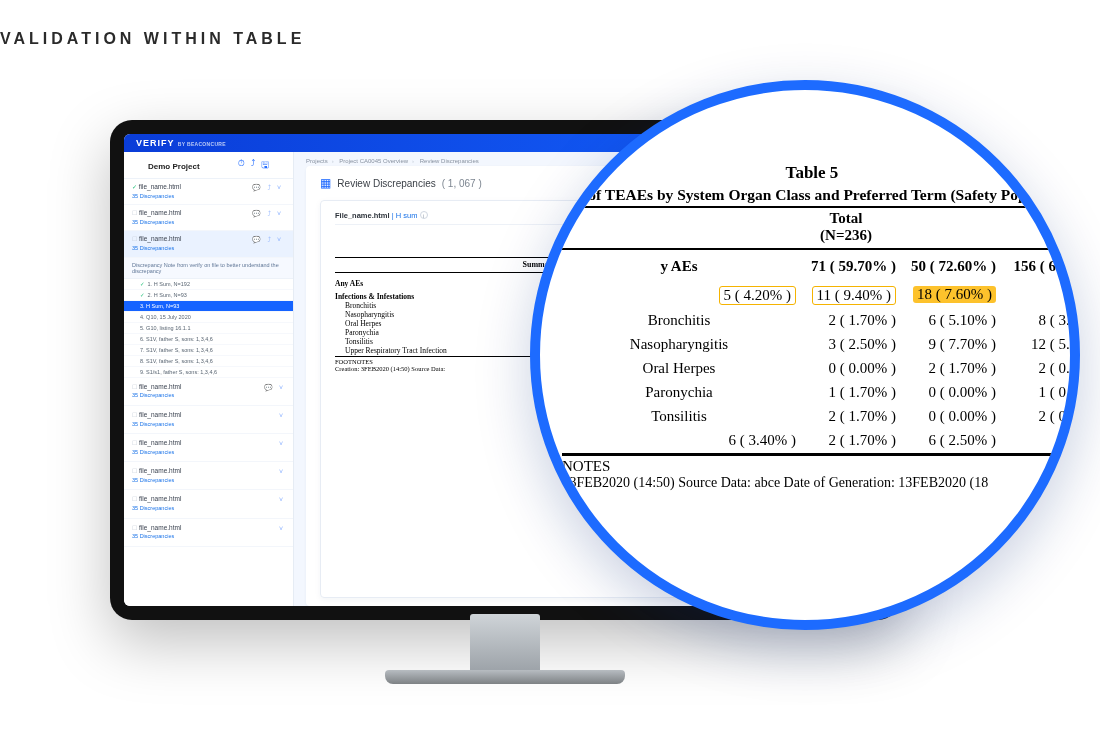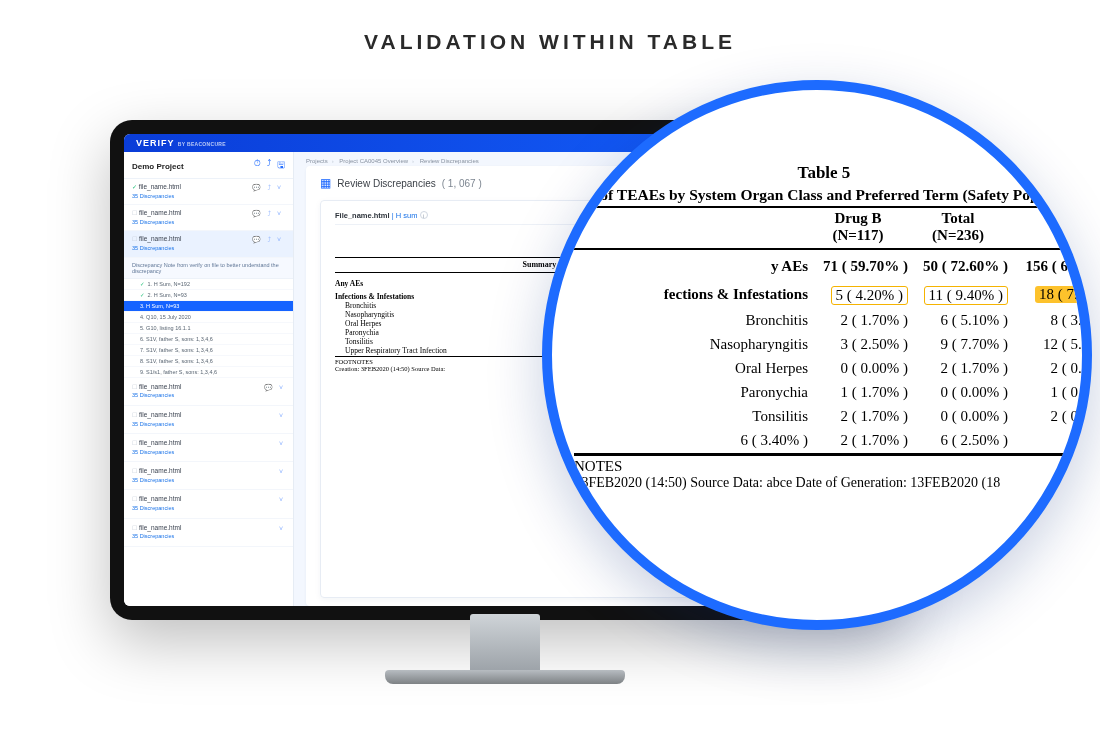--- a/index.html
+++ b/index.html
@@ -5,23 +5,22 @@
   * { box-sizing: border-box; margin: 0; padding: 0; }
   body {
     font-family: -apple-system, BlinkMacSystemFont, "Segoe UI", Arial, sans-serif;
     background: #fff;
     width: 1100px;
     height: 736px;
     position: relative;
     overflow: hidden;
   }
   .heading {
-    text-align: center;
     padding: 30px 0 10px;
-    font-size: 21px;
+    font-size: 16px;
     letter-spacing: 4px;
     font-weight: 600;
     color: #2a2a2a;
   }
 
   
   .monitor {
     position: absolute;
     left: 110px;
     top: 120px;
@@ -79,21 +78,21 @@
     background: #fff;
     border-right: 1px solid #e6ecf4;
     display: flex;
     flex-direction: column;
     overflow: hidden;
   }
   .sb-top {
     display: flex;
     align-items: center;
     justify-content: space-between;
-    padding: 6px 8px 4px;
+    padding: 6px 24px 4px;
     border-bottom: 1px solid #edf2f9;
   }
   .sb-title {
     font-weight: 700;
     font-size: 8px;
     color: #222;
   }
   .sb-icons { display: flex; gap: 6px; }
   .sb-icons span { color: #1563ff; font-size: 9px; }
   .sb-item {
@@ -208,21 +207,21 @@
     color: #1eb980;
     border-radius: 12px;
     padding: 2px 10px;
     font-size: 7px;
     font-weight: 600;
   }
 
   
   .magnifier {
     position: absolute;
-    right: 8px;
+    right: 20px;
     top: 80px;
     width: 550px;
     height: 550px;
     border-radius: 50%;
     border: 10px solid #1d6bff;
     background: #fff;
     box-shadow: 0 18px 55px rgba(10,40,120,0.22);
     overflow: hidden;
   }
   .mag-inner {
@@ -247,21 +246,21 @@
     margin-top: 2px;
     padding: 0 0 4px 0;
   }
   .mag-cols .lbl { text-align: left; }
   .mag-row {
     display: grid;
     grid-template-columns: 234px 100px 100px 110px;
     font-size: 15px;
     padding: 3px 0 4px;
   }
-  .mag-row .label { text-align: right; }
+  .mag-row .label { text-align: center; }
   .mag-row .label.bold { font-weight: 700; }
   .mag-row .label.ind { padding-left: 0; }
   .mag-row .val { text-align: right; }
   .hl-box {
     display: inline-block;
     border: 1.5px solid #f5b301;
     border-radius: 3px;
     padding: 0 4px;
   }
   .hl-fill {
@@ -390,32 +389,30 @@
 
 <div class="magnifier">
   <div class="mag-inner">
     <div class="mag-title">
       <div>Table 5</div>
       <div class="line3">y of TEAEs by System Organ Class and Preferred Term (Safety Popula</div>
     </div>
     <div class="mag-hr2"></div>
     <div class="mag-cols">
       <div class="lbl"></div>
-      <div><span>Drug B</span><br><span>(N=117)</span></div>
       <div><span>Total</span><br><span>(N=236)</span></div>
     </div>
     <div id="mag-rows">
         <div class="mag-row" style="font-weight: 700; padding-top: 8px; padding-bottom: 8px;">
           <div class="label bold">y AEs</div>
           <div class="val">71 ( 59.70% )</div>
           <div class="val">50 ( 72.60% )</div>
           <div class="val">156 ( 66.10% )</div>
         </div>
         <div class="mag-row">
-          <div class="label bold">fections &amp; Infestations</div>
           <div class="val"><span class="hl-box">5 ( 4.20% )</span></div>
           <div class="val"><span class="hl-box">11 ( 9.40% )</span></div>
           <div class="val"><span class="hl-fill">18 ( 7.60% )</span></div>
         </div>
         <div class="mag-row">
           <div class="label ind">Bronchitis</div>
           <div class="val">2 ( 1.70% )</div>
           <div class="val">6 ( 5.10% )</div>
           <div class="val">8 ( 3.40% )</div>
         </div>

